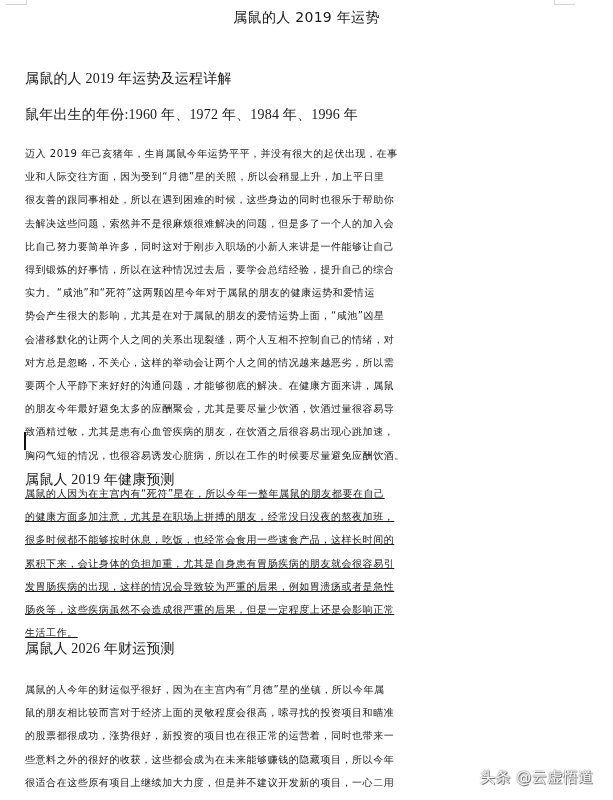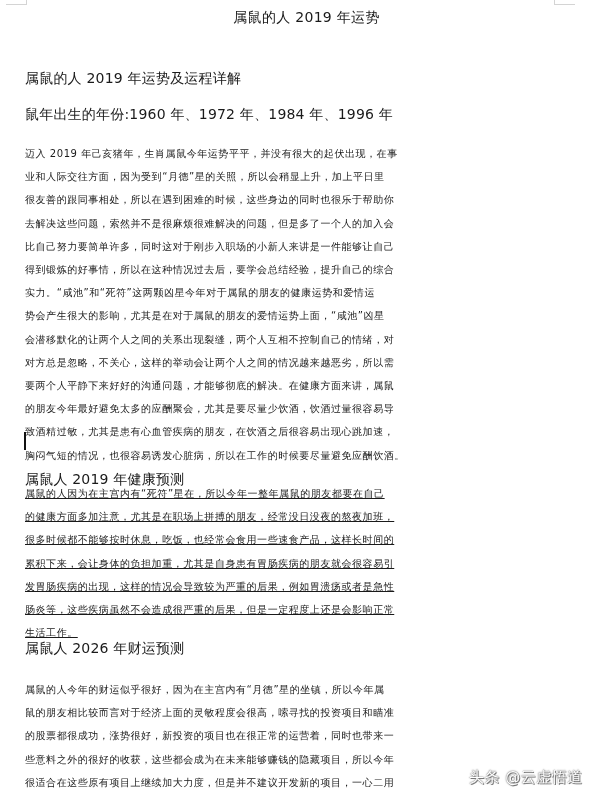--- a/index.html
+++ b/index.html
@@ -10,33 +10,33 @@
     }
     .page { position: absolute; left: 0; top: 0; width: 613px; height: 709px; background: #fff; }
     .crop-mark { position: absolute; border-color: #d4d4d4; border-style: solid; }
     .crop-tl { left: 6px; top: 0; width: 20px; height: 4px; border-width: 0 1px 1px 0; }
     .crop-tr { right: 38px; top: 0; width: 20px; height: 4px; border-width: 0 0 1px 1px; }
     .doc-title {
       position: absolute; top: 9px; left: 0; width: 613px; text-align: center;
       font-size: 14px; letter-spacing: 0.3px;
     }
     .heading {
-      position: absolute; left: 25px; font-size: 14px; letter-spacing: 0.2px;
+      position: absolute; left: 25px; font-size: 14px; letter-spacing: 0.2px; font-family: Liberation Serif, serif;
     }
     .para {
       position: absolute; left: 25px; width: 560px; font-size: 10px;
       line-height: 23.2px; letter-spacing: 0.55px; text-align: justify;
       word-break: break-all;
     }
     .para .line { display: block; white-space: nowrap; }
     .cursor {
       position: absolute; left: 24px; top: 432px; width: 2px; height: 18px; background: #111;
     }
     .watermark {
-      position: absolute; left: 469px; top: 768px; font-size: 15px; color: #ffffff;
+      position: absolute; left: 480px; top: 768px; font-size: 15px; color: #ffffff;
       text-shadow: 0 0 1px #666, 0 0 2px #888, 1px 1px 0 #777;
       letter-spacing: 0.5px;
     }
   </style>
 </head>
 <body>
 
 <div class="page">
   <div class="crop-mark crop-tl"></div>
   <div class="crop-mark crop-tr"></div>

